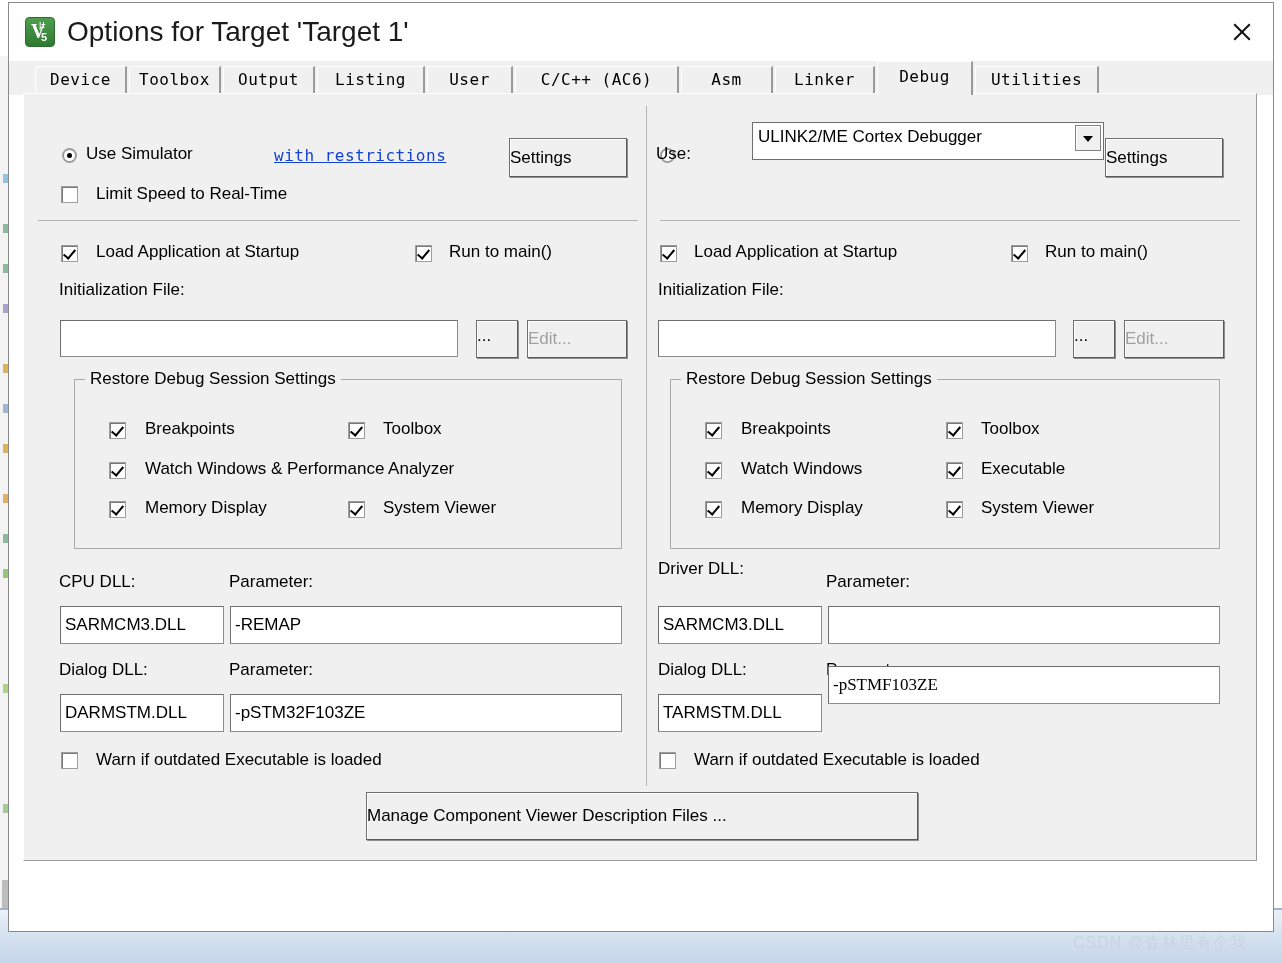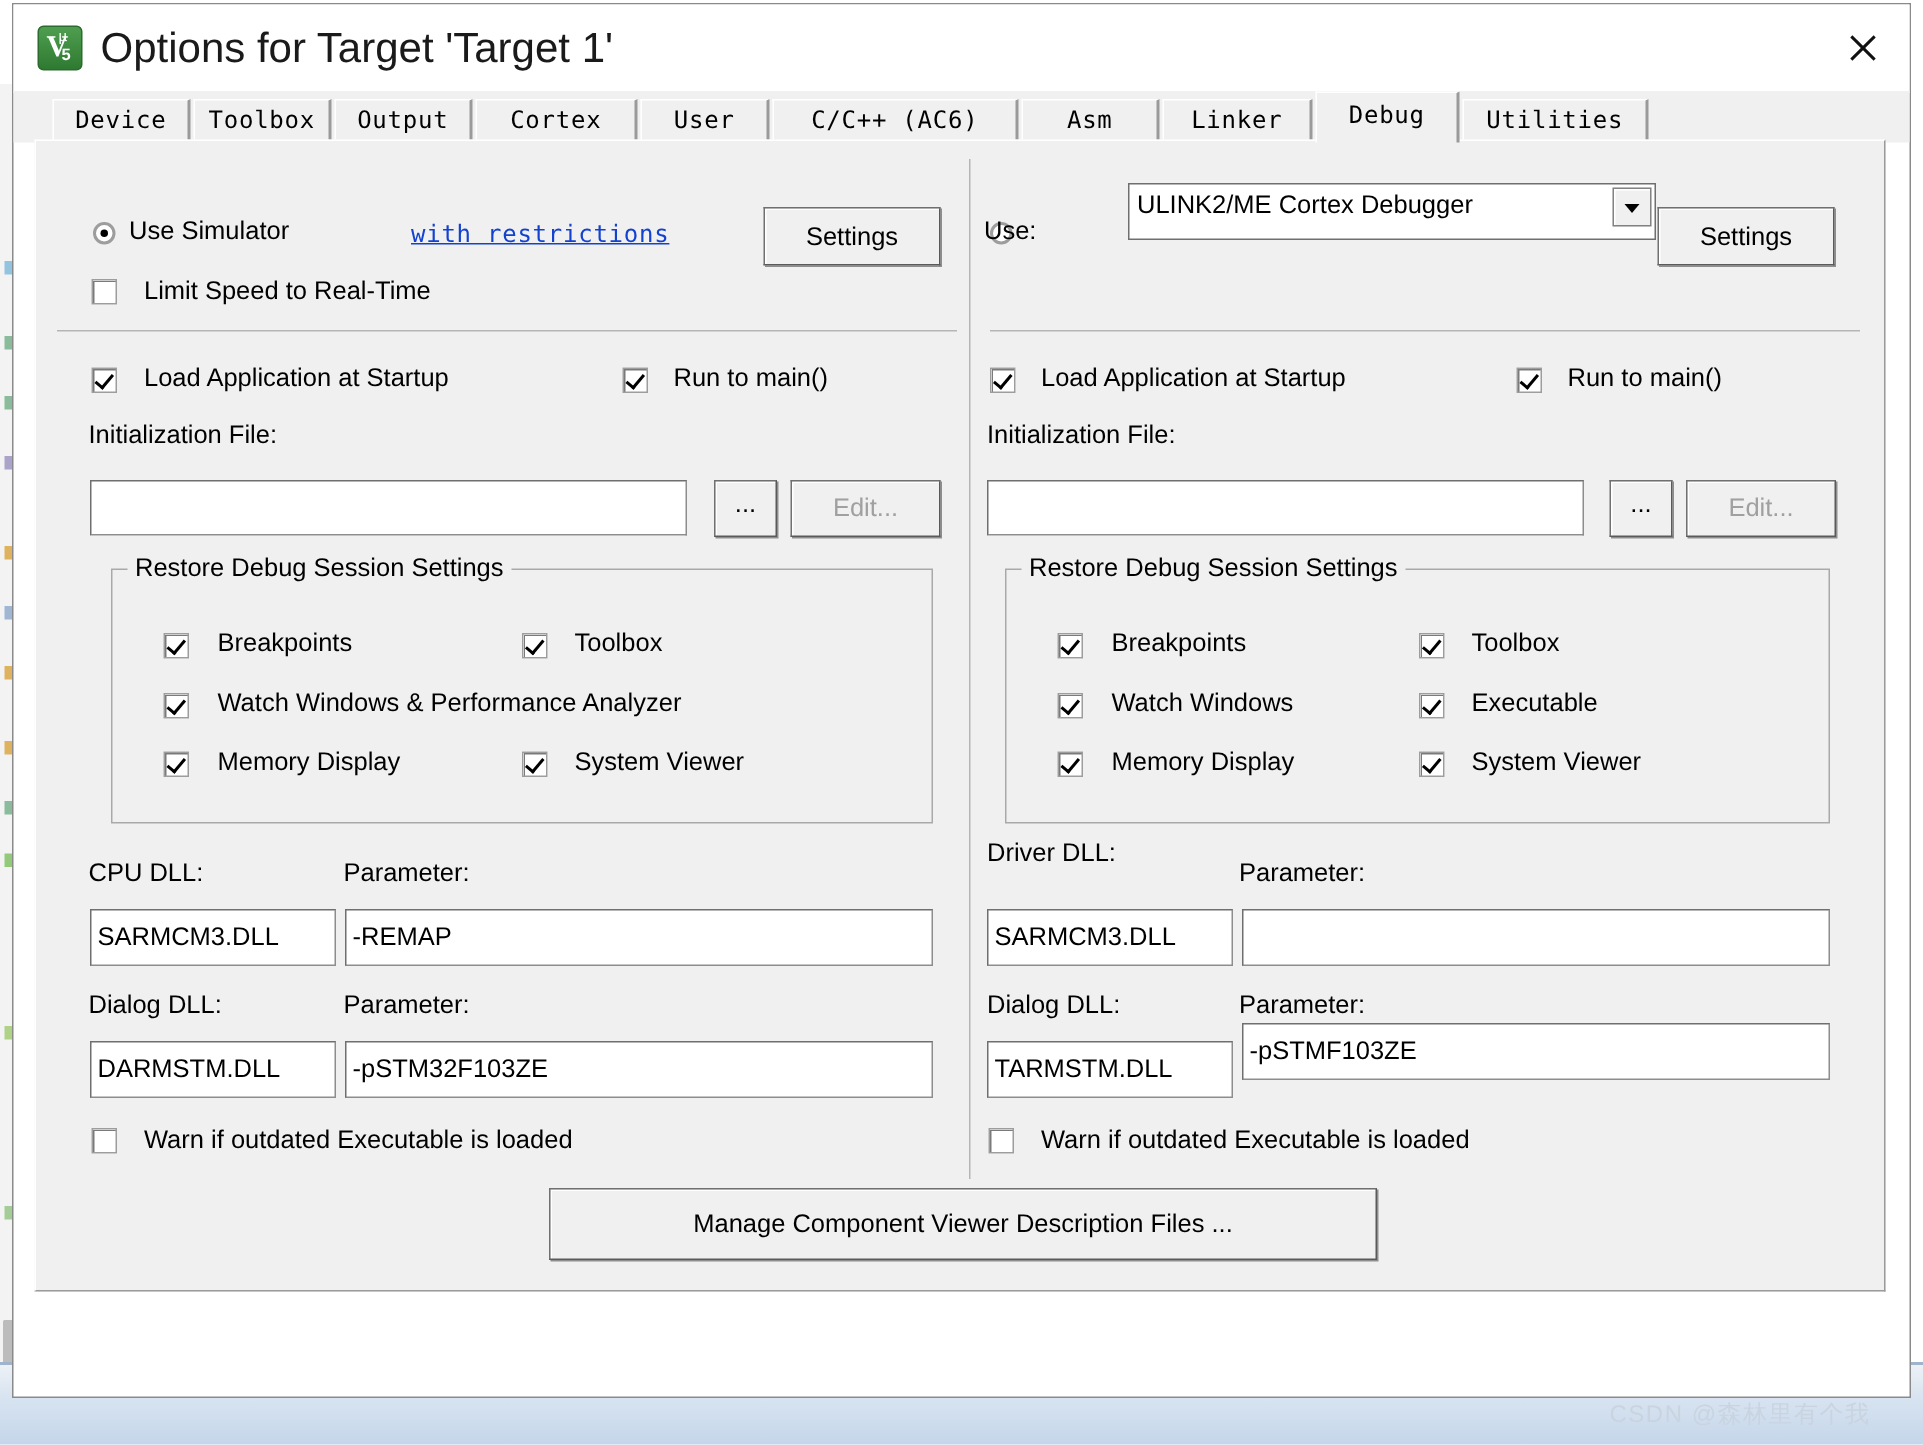--- a/index.html
+++ b/index.html
@@ -236,21 +236,21 @@
   .btn {
     position: absolute;
     background: #f0f0f0;
     border: 1px solid #707070;
     border-right-color: #5a5a5a;
     border-bottom-color: #5a5a5a;
     box-shadow: inset 1px 1px 0 #ffffff, 1px 1px 0 #8e8e8e;
     box-sizing: border-box;
     font-size: 17px;
     color: #000;
-    text-align: center;
+    text-align: left;
     cursor: pointer;
     white-space: nowrap;
   }
   .btn.disabled { color: #a0a0a0; }
   .btn.mono {
     font-family: "DejaVu Sans Mono", monospace;
     font-size: 16px;
     letter-spacing: 1px;
   }
   .btn.default {
@@ -376,21 +376,21 @@
       <span class="five">5</span>
     </div>
     <div id="window-title">Options for Target 'Target 1'</div>
     <div id="close-button"></div>
   </div>
 
   <div id="tabstrip">
     <div class="tab" style="left:26px;width:92px;">Device</div>
     <div class="tab" style="left:120px;width:92px;">Toolbox</div>
     <div class="tab" style="left:214px;width:92px;">Output</div>
-    <div class="tab" style="left:308px;width:108px;">Cortex</div>
+    <div class="tab" style="left:308px;width:108px;">Listing</div>
     <div class="tab" style="left:418px;width:86px;">User</div>
     <div class="tab" style="left:506px;width:164px;">C/C++ (AC6)</div>
     <div class="tab" style="left:672px;width:92px;">Asm</div>
     <div class="tab" style="left:766px;width:100px;">Linker</div>
     <div class="tab selected" style="left:868px;width:96px;">Debug</div>
     <div class="tab" style="left:966px;width:124px;">Utilities</div>
   </div>
 
   <div id="tabpage">
 
@@ -480,21 +480,21 @@
     </div>
 
     <div class="lbl" style="left:634px;top:465px;">Driver DLL:</div>
     <div class="lbl" style="left:802px;top:478px;">Parameter:</div>
     <div class="txt" style="left:634px;top:512px;width:164px;height:38px;line-height:36px;">SARMCM3.DLL</div>
     <div class="txt" style="left:804px;top:512px;width:392px;height:38px;line-height:36px;"></div>
 
     <div class="lbl" style="left:634px;top:566px;">Dialog DLL:</div>
     <div class="lbl" style="left:802px;top:566px;">Parameter:</div>
     <div class="txt" style="left:634px;top:600px;width:164px;height:38px;line-height:36px;">TARMSTM.DLL</div>
-    <div class="txt" style="left:804px;top:588px;width:392px;height:38px;line-height:36px;">-pSTMF103ZE</div>
+    <div class="txt" style="left:804px;top:572px;width:392px;height:38px;line-height:36px;font-family:Liberation Serif, serif;">-pSTMF103ZE</div>
 
     <div class="cb" style="left:635px;top:658px;"></div>
     <div class="lbl" style="left:670px;top:656px;">Warn if outdated Executable is loaded</div>
 
     <div class="btn" style="left:342px;top:698px;width:552px;height:48px;line-height:46px;">Manage Component Viewer Description Files ...</div>
   </div>
 
 </div>
 
 <div id="watermark">CSDN @森林里有个我</div>

